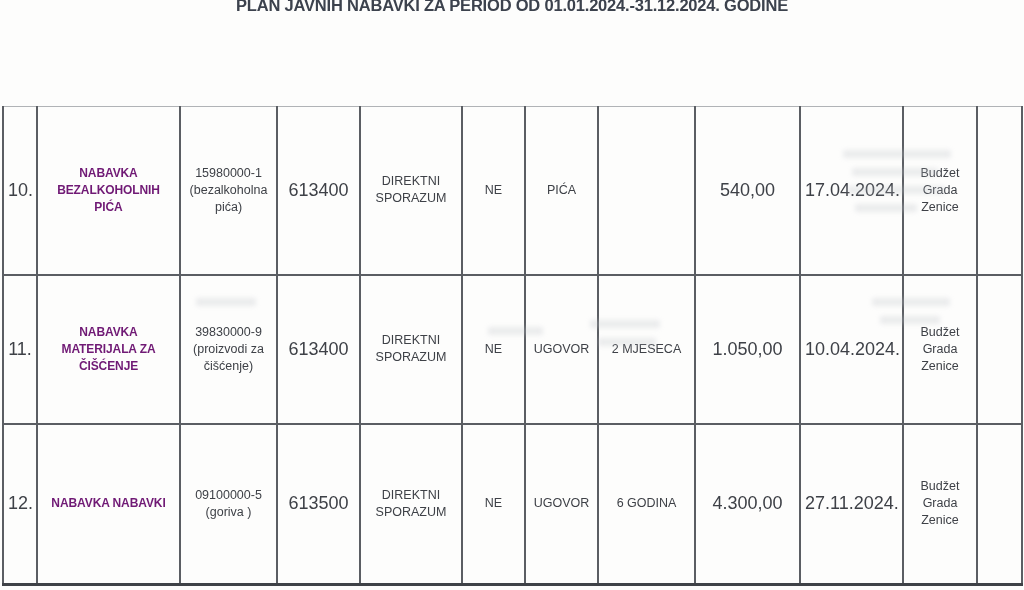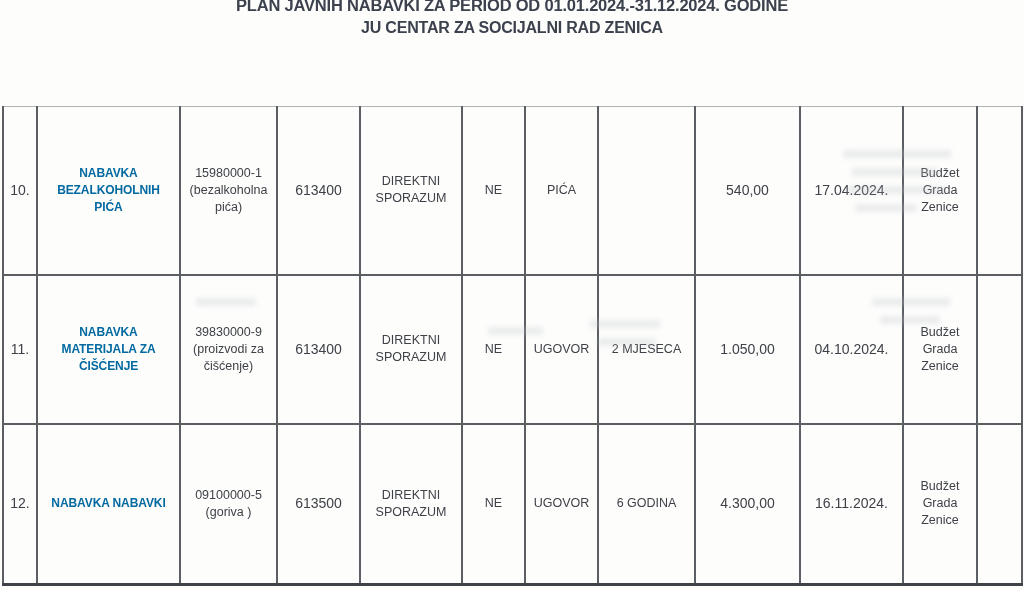--- a/index.html
+++ b/index.html
@@ -35,38 +35,37 @@
     overflow:hidden;
   }
   table.plan{border-top:1px solid #b9bcbe;}
   tr.r td{border-top:2px solid #3f4247;}
   tr.first td{border-top:1px solid #b0b3b6;}
   tr.last td{border-bottom:3px solid #3f4247;}
   td.c11{border-left:3px solid #3a3d42;}
   td.c1{border-left:3px solid #55585e;}
   td.c12{border-right:1px solid #8a8d90;}
 
-  td.name{font-weight:bold;color:#0369a1;font-size:12px;letter-spacing:-0.1px;}
+  td.name{font-weight:bold;color:#701a75;font-size:12px;letter-spacing:-0.1px;}
   td.code{font-size:12.5px;margin-top:47px;}
-  td.num{font-size:14px;}
+  td.num{font-size:18px;}
 
   
   .ghost{
     position:absolute;background:#b9bec4;opacity:.28;
     filter:blur(2.5px);border-radius:2px;pointer-events:none;
   }
 </style>
 </head>
 <body>
 
 <div class="page">
 
   <div class="title-block">
     <div class="title-line1">PLAN JAVNIH NABAVKI ZA PERIOD OD 01.01.2024.-31.12.2024. GODINE</div>
-    <div class="title-line2">JU CENTAR ZA SOCIJALNI RAD ZENICA</div>
   </div>
 
   <table class="plan">
     <colgroup>
       <col style="width:34px">
         <col style="width:143px">
         <col style="width:97px">
       <col style="width:83px">
         <col style="width:102px">
         <col style="width:63px">
@@ -97,36 +96,36 @@
     <tr class="r" style="height:149px">
       <td class="c1 num">11.</td>
       <td class="name">NABAVKA MATERIJALA ZA ČIŠĆENJE</td>
       <td class="code">39830000-9 (proizvodi za čišćenje)</td>
       <td class="num">613400</td>
       <td>DIREKTNI SPORAZUM</td>
       <td>NE</td>
       <td>UGOVOR</td>
       <td>2 MJESECA</td>
       <td class="num">1.050,00</td>
-      <td class="num">04.10.2024.</td>
+      <td class="num">10.04.2024.</td>
       <td class="c11">Budžet Grada Zenice</td>
       <td class="c12"></td>
     </tr>
 
     <tr class="r last" style="height:161px">
       <td class="c1 num">12.</td>
       <td class="name">NABAVKA NABAVKI</td>
       <td class="code">09100000-5 (goriva )</td>
       <td class="num">613500</td>
       <td>DIREKTNI SPORAZUM</td>
       <td>NE</td>
       <td>UGOVOR</td>
       <td>6 GODINA</td>
       <td class="num">4.300,00</td>
-      <td class="num">16.11.2024.</td>
+      <td class="num">27.11.2024.</td>
       <td class="c11">Budžet Grada Zenice</td>
       <td class="c12"></td>
     </tr>
   </tbody>
     </table>
 
   <div class="ghost" style="left:843px;top:150px;width:108px;height:8px;"></div>
   <div class="ghost" style="left:852px;top:168px;width:86px;height:8px;"></div>
   <div class="ghost" style="left:847px;top:186px;width:98px;height:8px;"></div>
   <div class="ghost" style="left:855px;top:204px;width:62px;height:8px;"></div>

